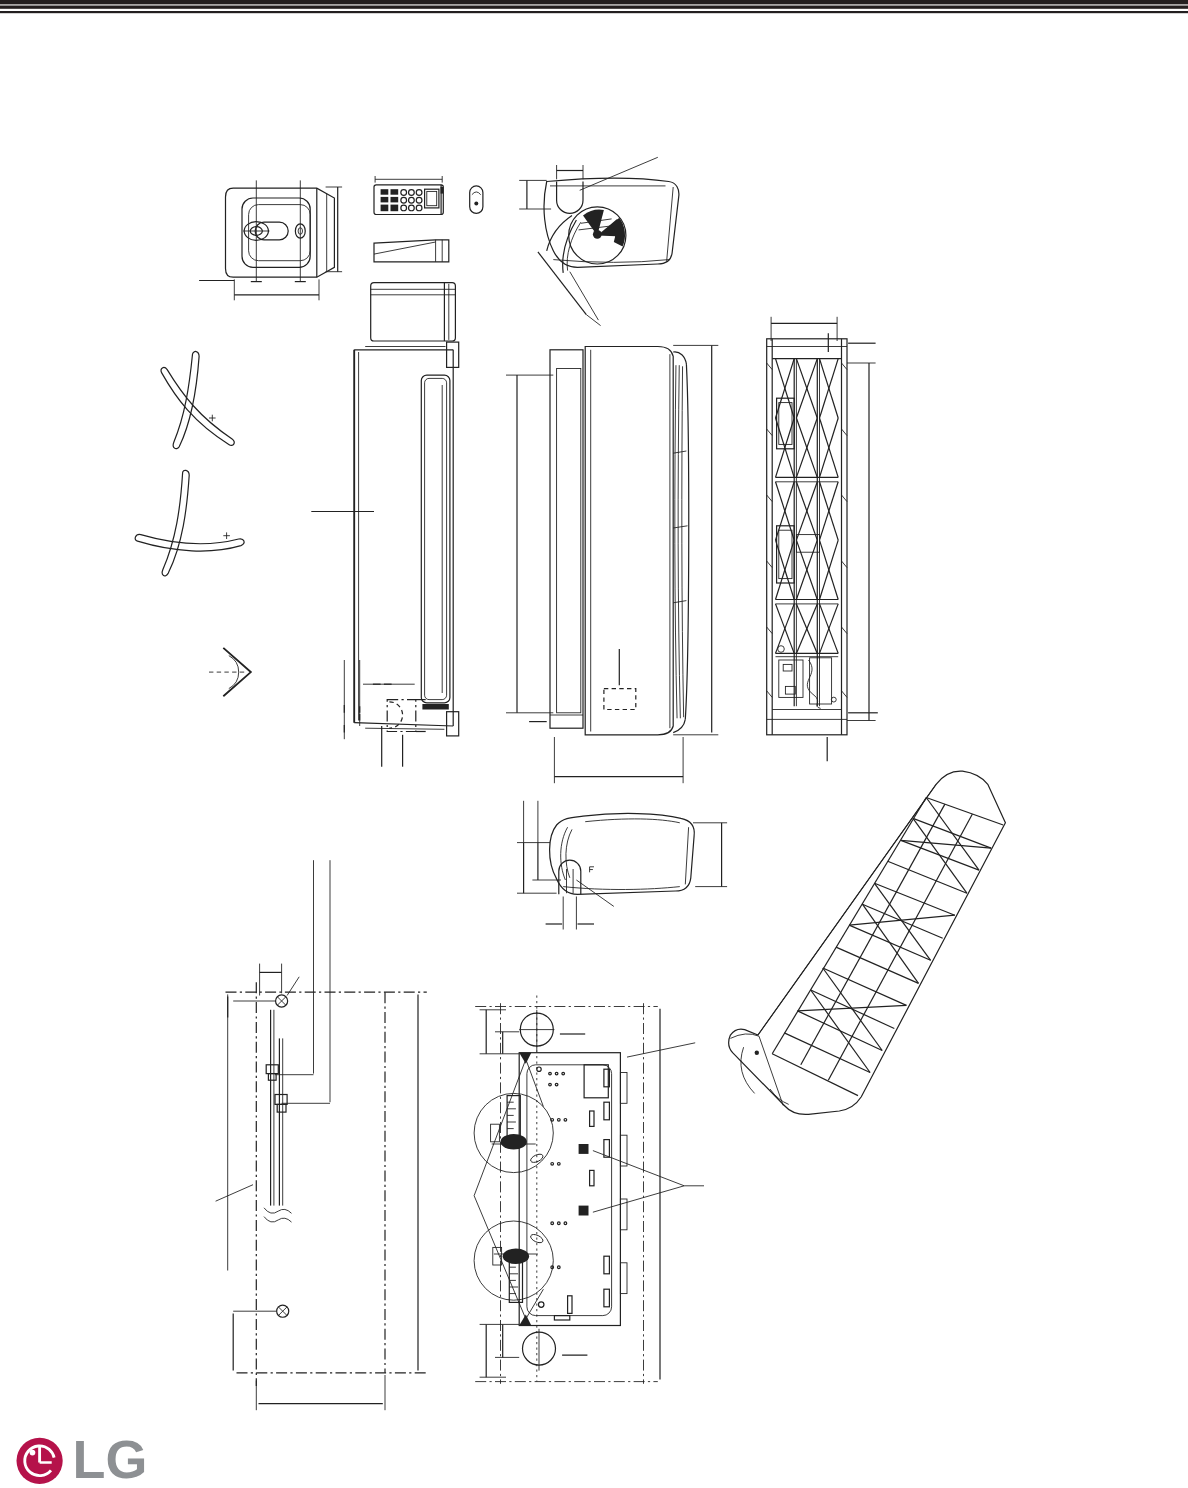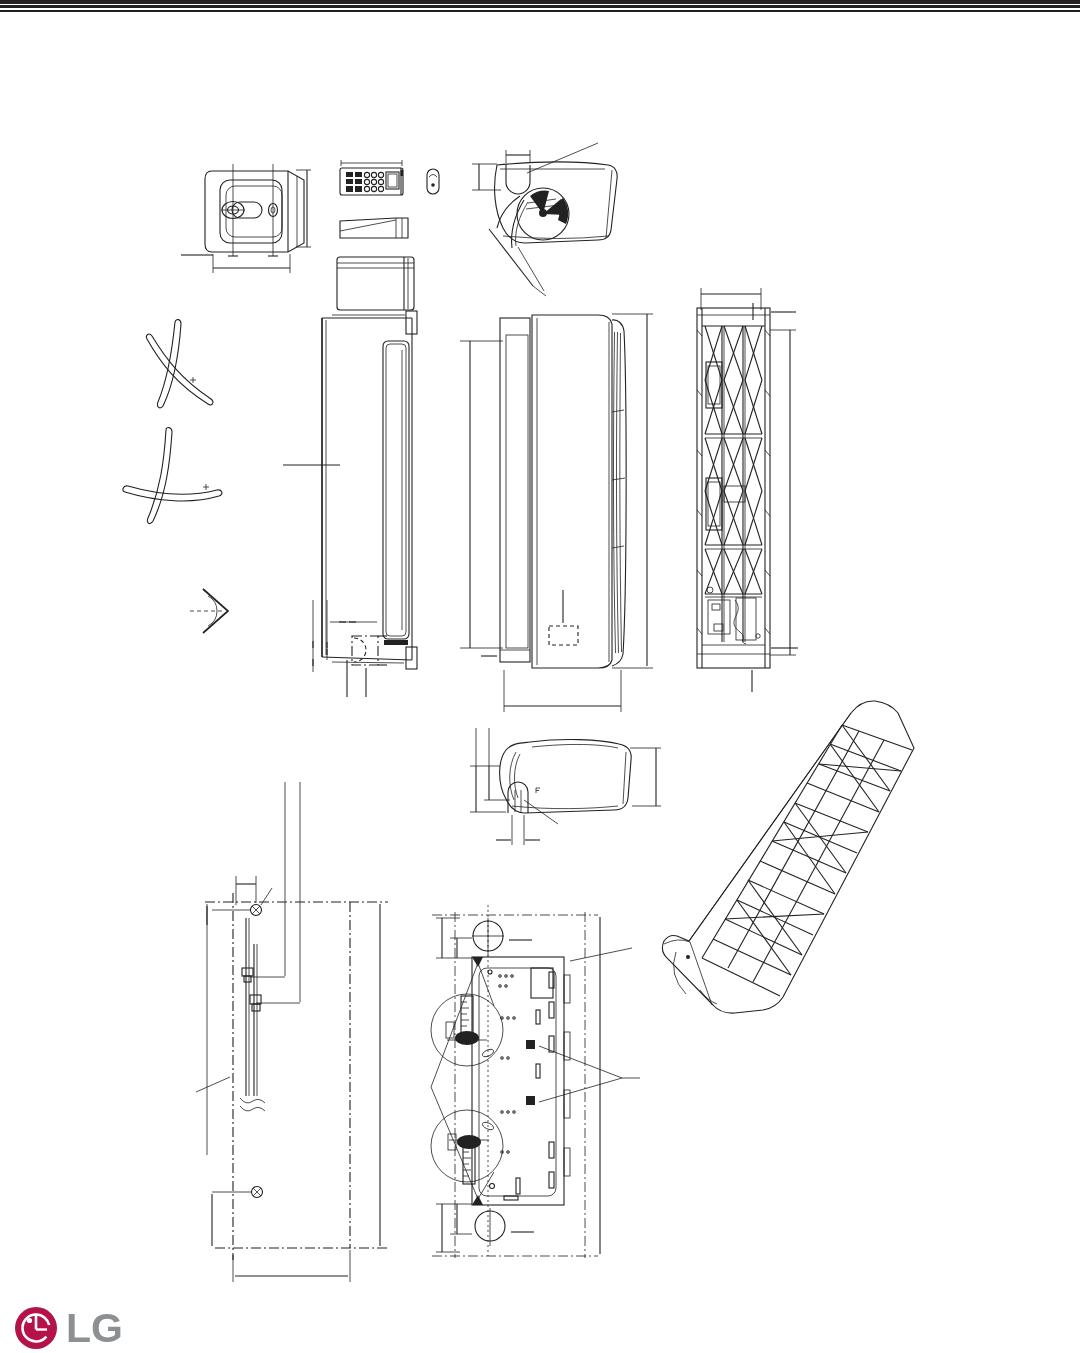--- a/index.html
+++ b/index.html
@@ -12,21 +12,21 @@
   #art{position:absolute;left:0;top:0;}
   #art path,#art line,#art rect,#art circle,#art ellipse,#art polyline{fill:none;stroke-width:1.1;}
   #art .f{fill:#222;stroke:none;}
   #art .gf{stroke:none;}
   #art .dd{stroke-dasharray:10 3 2 3;}
   #art .ds{stroke-dasharray:4 3;}
   #art .dt{stroke-dasharray:2 3;}
   #art .thn{stroke-width:0.8;}
   #art .thk{stroke-width:1.7;}
   #logo{position:absolute;left:13px;top:1305px;display:flex;align-items:center;gap:7px;}
-  #logo-letters{font-weight:bold;font-size:41px;line-height:46px;color:#8d9093;letter-spacing:0px;}
+  #logo-letters{font-weight:bold;font-size:49px;line-height:46px;color:#8d9093;letter-spacing:0px;}
 </style>
 </head>
 <body>
 
 <div class="topbar" id="bar1"></div>
 <div class="topbar" id="bar2"></div>
 <div class="topbar" id="bar3"></div>
 
 <svg id="art" width="1080" height="1353" viewBox="0 0 1080 1353">
   <defs>

